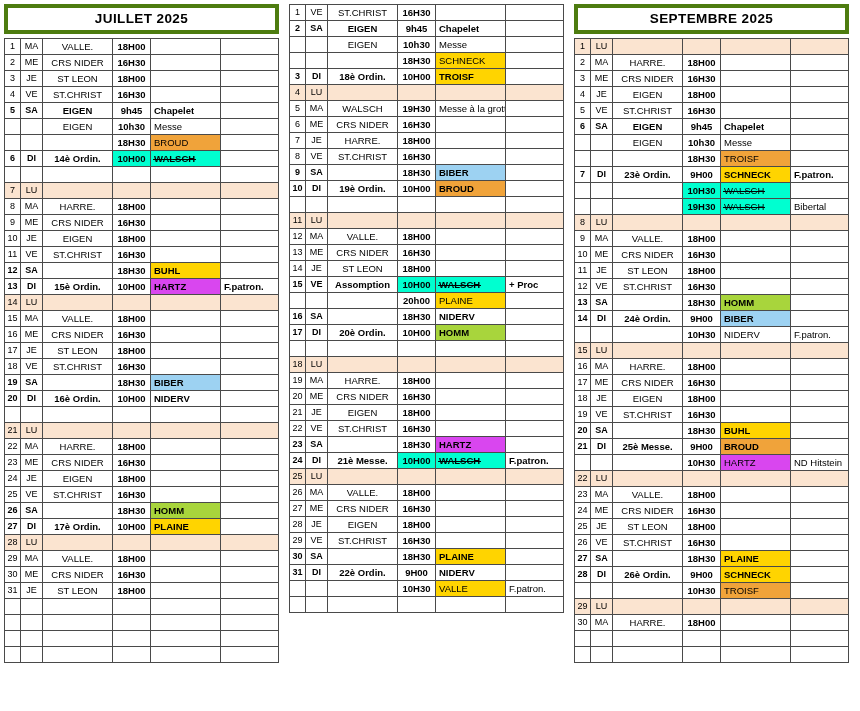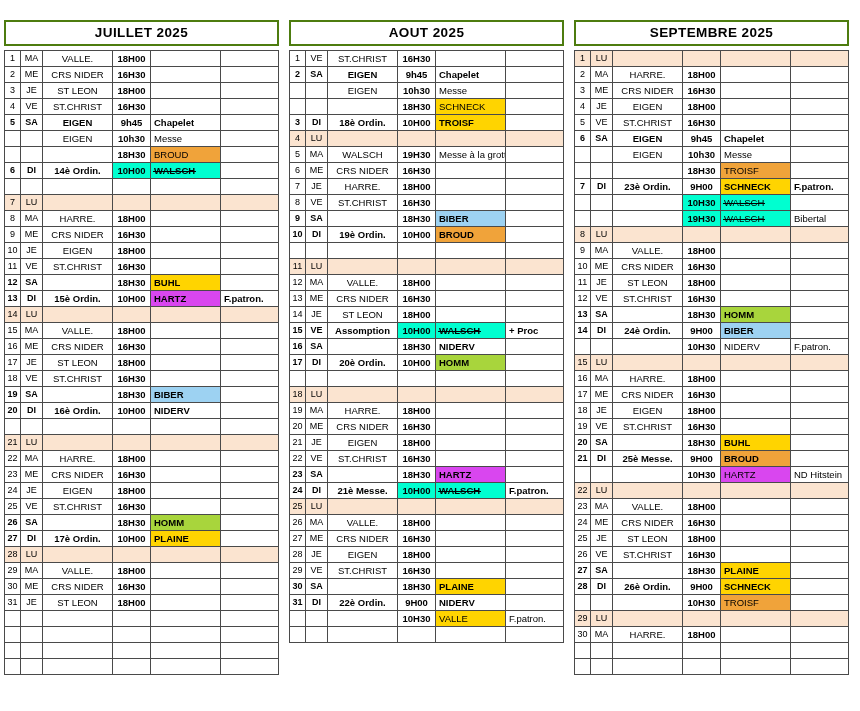--- a/index.html
+++ b/index.html
@@ -9,27 +9,27 @@
     overflow:hidden;
   }
   .page{display:flex;width:860px;height:711px;box-sizing:border-box;}
   .month{
     width:283px;
     box-sizing:border-box;
     padding:4px 2px 0 4px;
   }
   .month + .month{margin-left:2px;}
   .title{
-    border:2px solid #4d7c0f;
+    border:4px solid #4d7c0f;
     text-align:center;
     font-weight:bold;
     font-size:13.5px;
     letter-spacing:.4px;
     padding:3px 12px 4px;
-    margin:16px 2px 4px 0;
+    margin:0 2px 4px 0;
     background:#fff;
   }
   table{
     border-collapse:collapse;
     table-layout:fixed;
     width:275px;
     font-size:9.5px;
   }
   col.c-day{width:16px;}
   col.c-dow{width:22px;}
@@ -389,21 +389,20 @@
             <td class="dow"></td>
             <td class="place"></td>
             <td class="time"></td>
             <td class="note"></td>
             <td class="note"></td>
           </tr>
         </tbody>
       </table>
   </div>
   <div class="month">
-    <div class="title">AOUT 2025</div>
     <table>
         <colgroup>
           <col class="c-day">
           <col class="c-dow">
           <col class="c-place">
           <col class="c-time">
           <col class="c-note">
         </colgroup>
         <tbody>
           <tr>
@@ -542,20 +541,28 @@
             <td class="note"></td>
             <td class="note"></td>
           </tr>
           <tr class="we">
             <td class="day">15</td>
             <td class="dow">VE</td>
             <td class="place">Assomption</td>
             <td class="time f-cyan">10H00</td>
             <td class="note f-cyan"><span class="strike-name">WALSCH</span></td>
             <td class="note">+ Proc</td>
+          </tr>
+          <tr>
+            <td class="day"></td>
+            <td class="dow"></td>
+            <td class="place"></td>
+            <td class="time">20h00</td>
+            <td class="note f-yellow">PLAINE</td>
+            <td class="note"></td>
           </tr>
           <tr class="we">
             <td class="day">16</td>
             <td class="dow">SA</td>
             <td class="place"></td>
             <td class="time">18H30</td>
             <td class="note">NIDERV</td>
             <td class="note"></td>
           </tr>
           <tr class="we">

